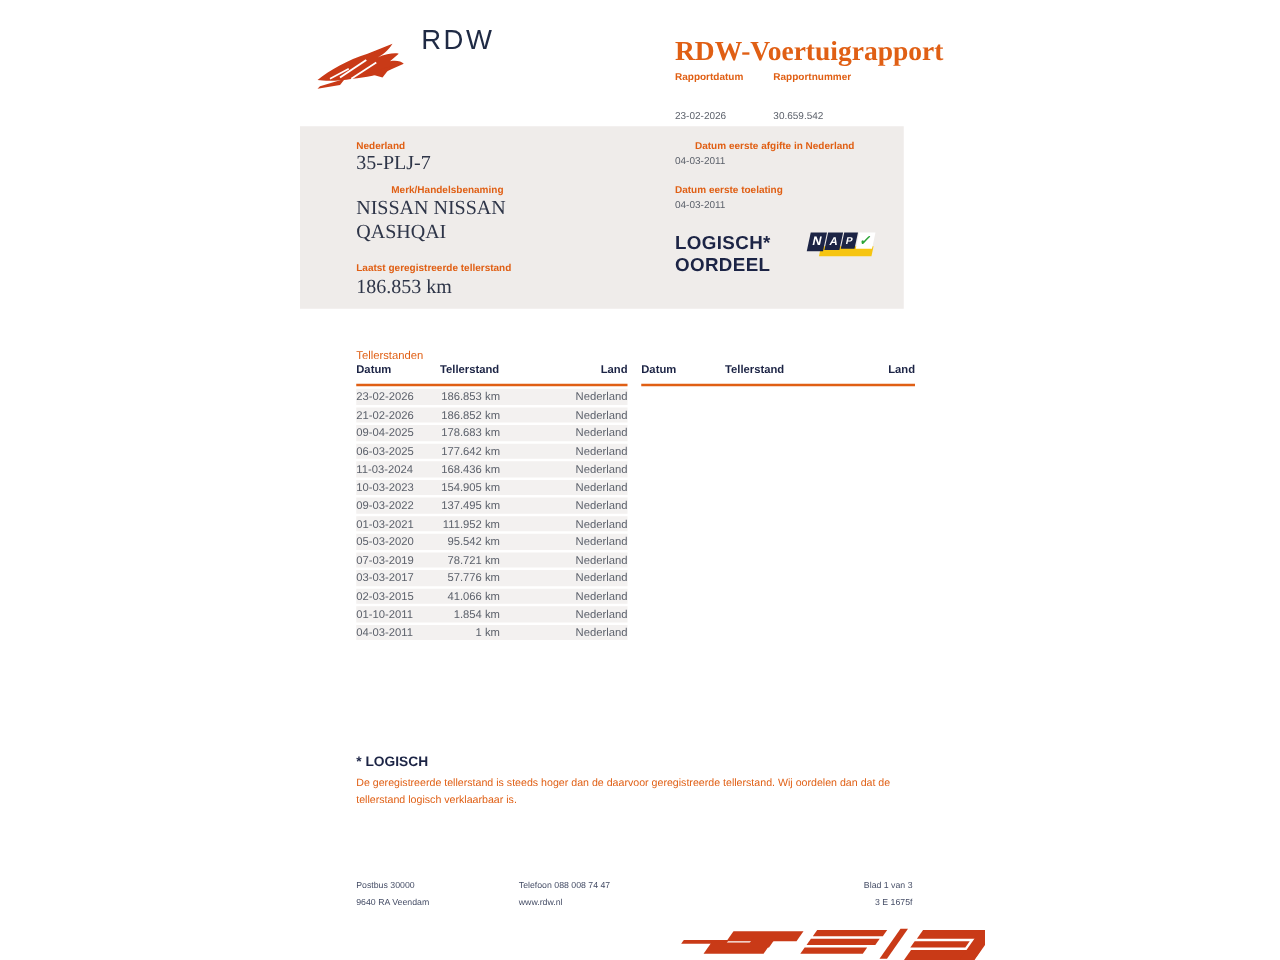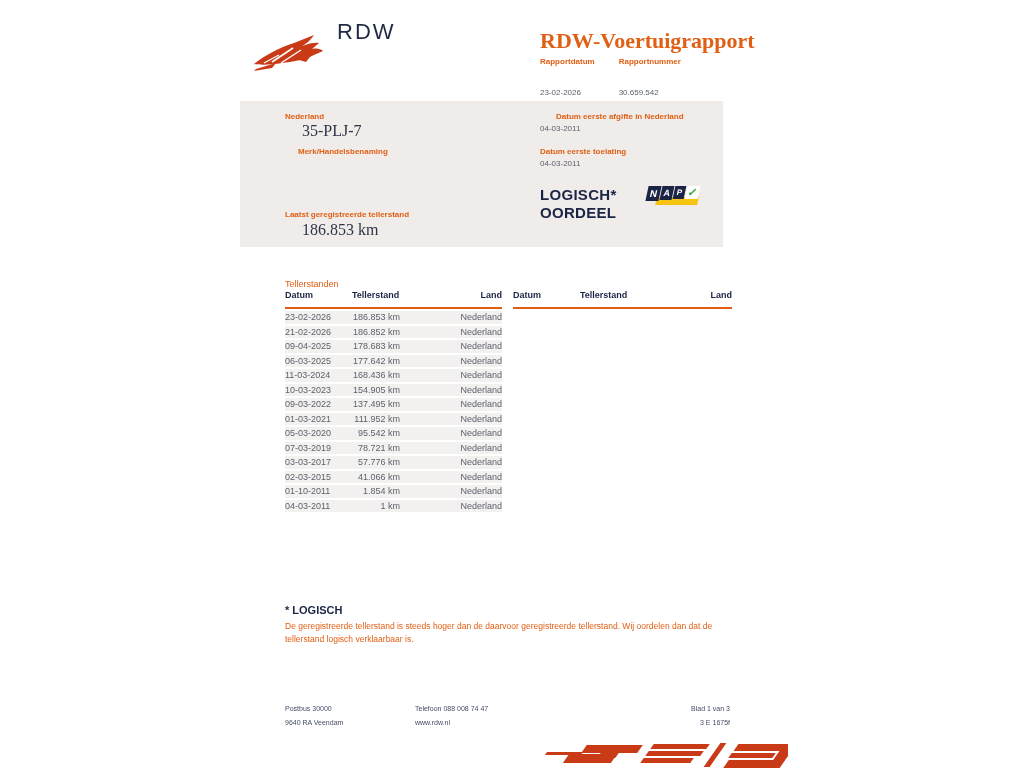--- a/index.html
+++ b/index.html
@@ -22,21 +22,21 @@
     color:#e05f14;
   }
   .meta { position:absolute; left:540px; top:57px; display:flex; gap:24px; }
   .meta .col { display:flex; flex-direction:column; gap:22px; }
   .lbl { font-size:8px; font-weight:bold; color:#e05f14; }
   .val { font-size:8px; color:#5c616b; }
 
   
   .panel { position:absolute; left:240px; top:101px; width:483px; height:146px; background:#efecea; }
   .p-abs { position:absolute; }
-  .serif-val { font-family:"Liberation Serif", serif; font-size:16px; color:#2e3548; line-height:19px;margin-left:17px; }
+  .serif-val { font-family:"Liberation Serif", serif; font-size:16px; color:#2e3548; line-height:19px; }
   .oordeel { font-size:15px; font-weight:bold; color:#1c2445; line-height:18px; letter-spacing:0.3px; }
 
   
   .nap { position:absolute; left:647px; top:186px; width:52px; height:22px; }
   .nap-yellow {
     position:absolute; left:9px; top:11px; width:42px; height:8px;
     background:#f6c511; transform:skewX(-12deg);
   }
   .nap-row { position:absolute; left:0; top:0; display:flex; align-items:flex-start; }
   .nap-box {
@@ -118,21 +118,22 @@
       <span class="lbl">Rapportnummer</span>
       <span class="val">30.659.542</span>
     </div>
   </div>
 
   <div class="panel"></div>
 
   <div class="p-abs lbl" style="left:285px; top:112px;">Nederland</div>
   <div class="p-abs serif-val" style="left:285px; top:121px;">35-PLJ-7</div>
 
-  <div class="p-abs lbl" style="left:270px; top:147px;padding-left:28px;">Merk/Handelsbenaming</div>
+  <div class="p-abs lbl" style="left:285px; top:147px;padding-left:28px;">Merk/Handelsbenaming</div>
+  <div class="p-abs serif-val" style="left:285px; top:157px; width:120px;">NISSAN NISSAN QASHQAI</div>
 
   <div class="p-abs lbl" style="left:285px; top:210px;">Laatst geregistreerde tellerstand</div>
   <div class="p-abs serif-val" style="left:285px; top:220px;">186.853 km</div>
 
   <div class="p-abs lbl" style="left:540px; top:112px;margin-left:16px;">Datum eerste afgifte in Nederland</div>
   <div class="p-abs val" style="left:540px; top:124px;">04-03-2011</div>
 
   <div class="p-abs lbl" style="left:540px; top:147px;">Datum eerste toelating</div>
   <div class="p-abs val" style="left:540px; top:159px;">04-03-2011</div>
 

